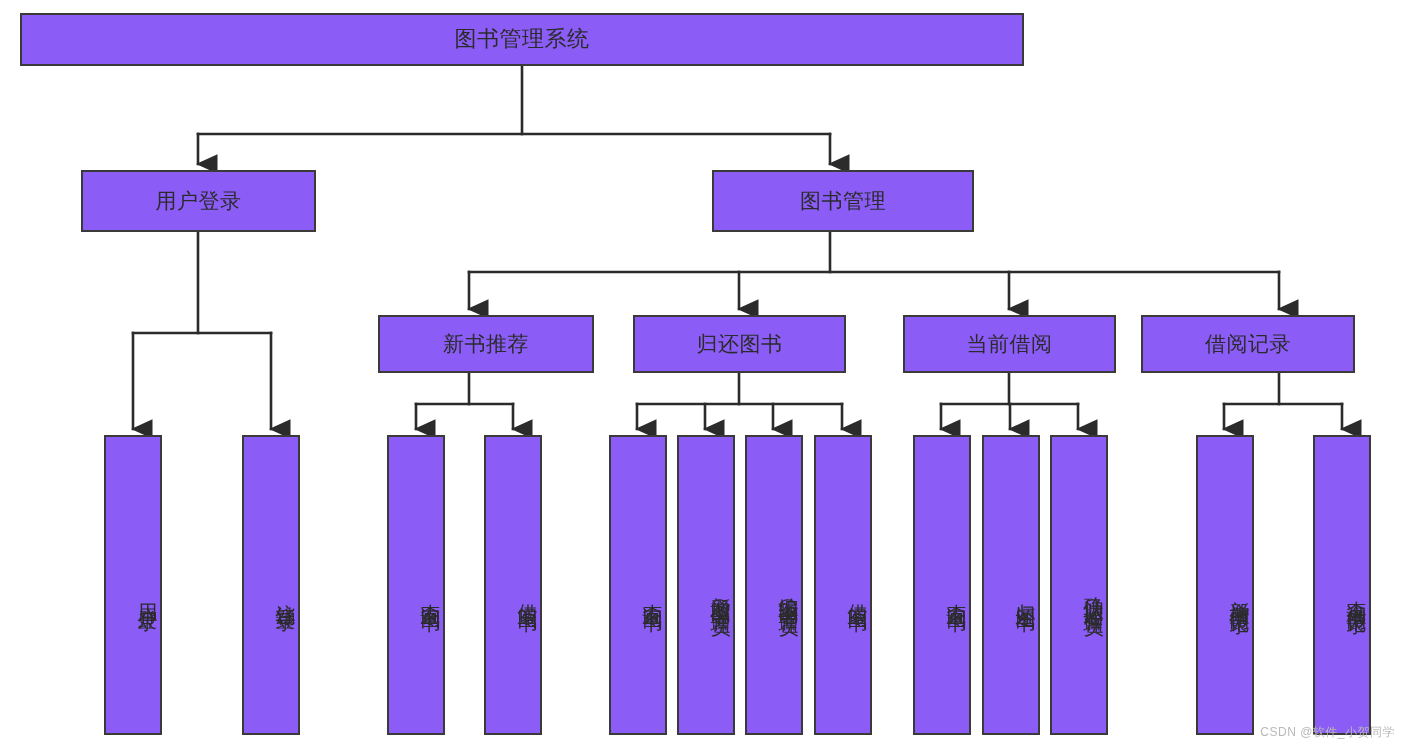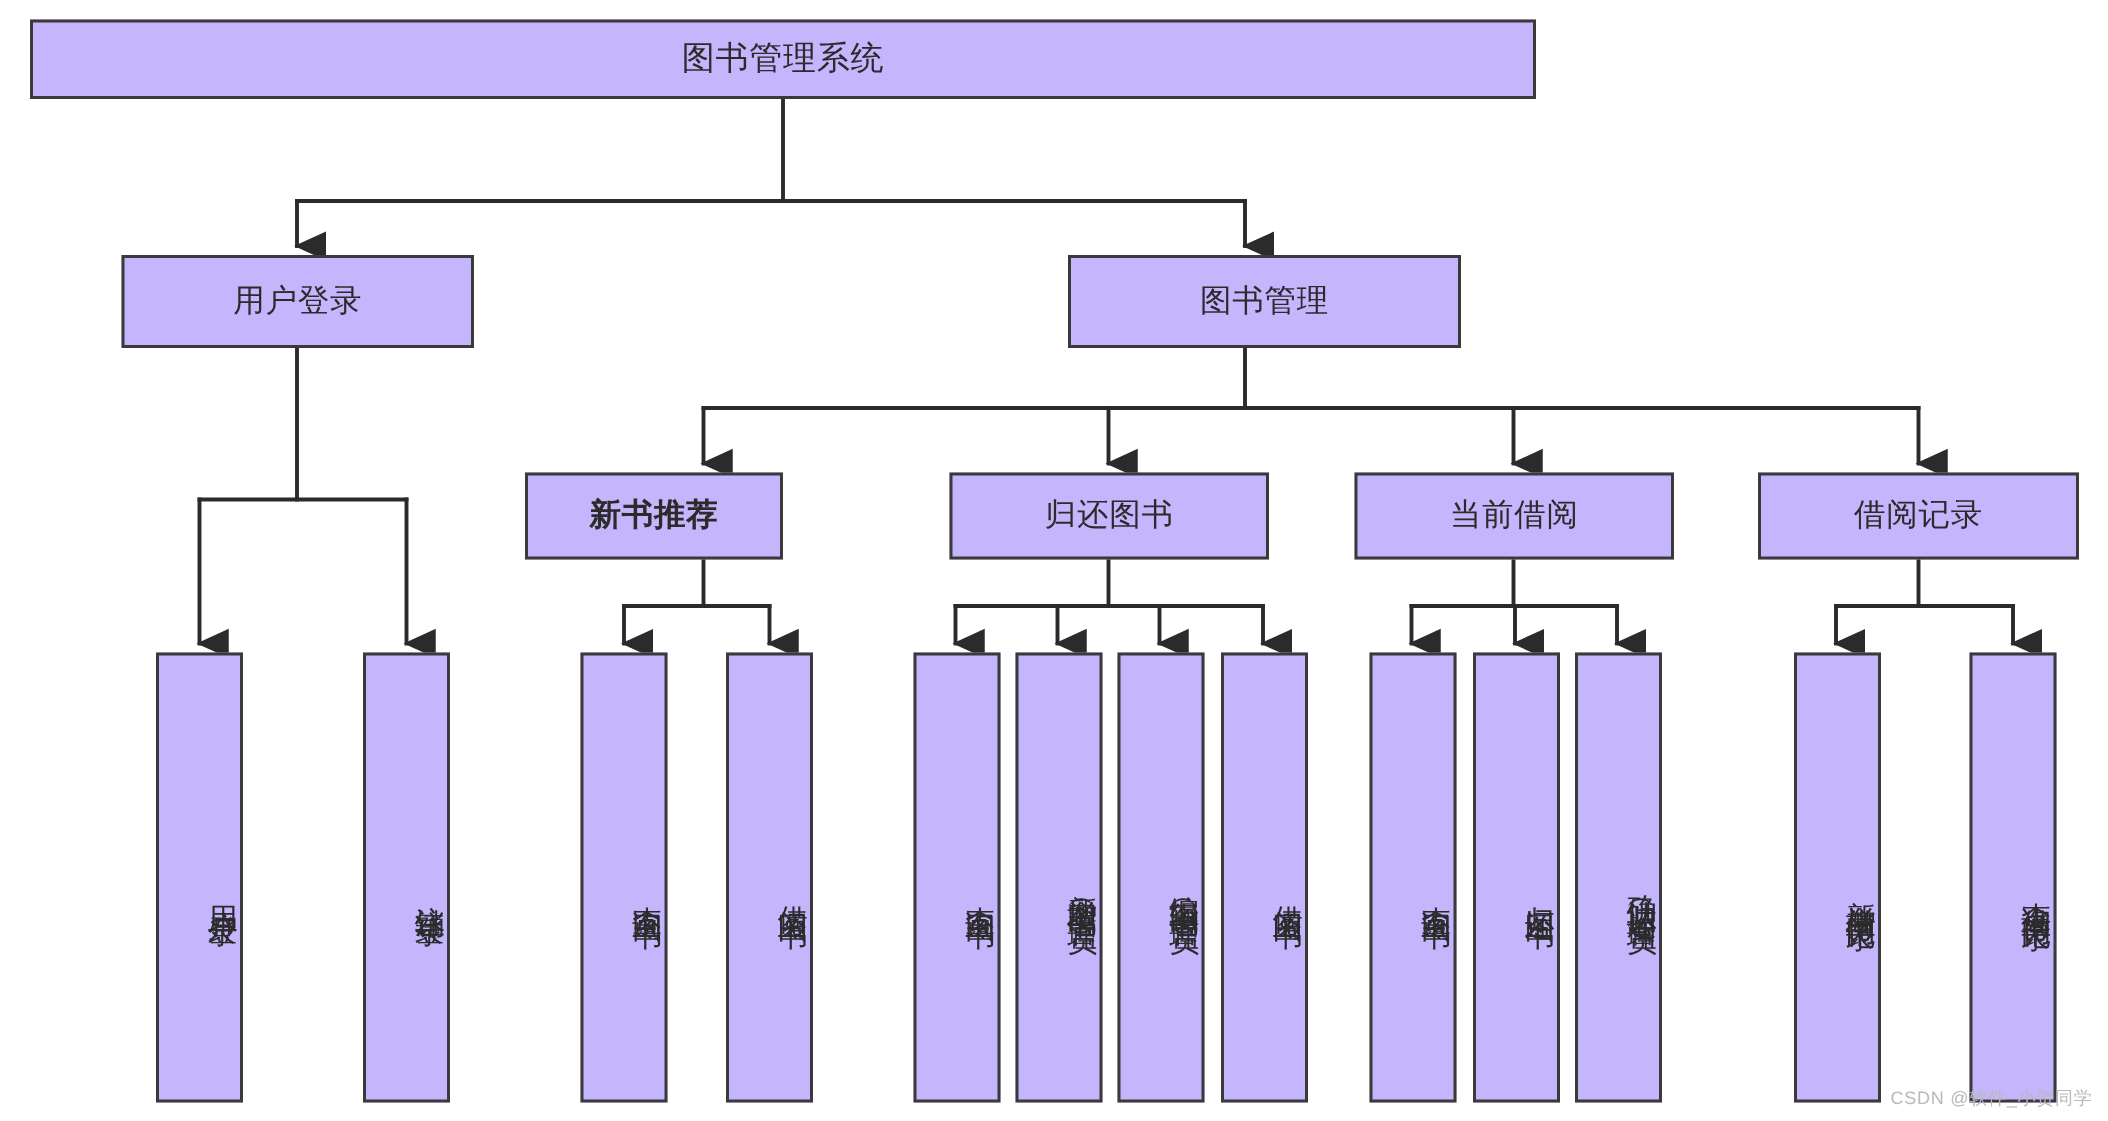--- a/index.html
+++ b/index.html
@@ -15,21 +15,21 @@
     position:absolute;left:0;top:0;width:1405px;height:747px;
   }
   
   #connectors{
     position:absolute;left:0;top:0;width:1405px;height:747px;
     pointer-events:none;
   }
   .node{
     position:absolute;
     box-sizing:border-box;
-    background:#c4b5fd;
+    background:#8b5cf6;
     border:2px solid #3a3a3a;
     display:flex;
     align-items:center;
     justify-content:center;
     color:#2b2b2b;
     line-height:1.22;
   }
   
   .node.horiz{
     font-size:21px;
@@ -115,27 +115,27 @@
       <path d="M 1342 404 L 1342 429" marker-end="url(#arrow)"></path>
     </g>
   </svg>
 
   <div class="node horiz root" style="left:20px;top:13px;width:1004px;height:53px;">图书管理系统</div>
 
   <div class="node horiz" style="left:81px;top:170px;width:235px;height:62px;">用户登录</div>
 
   <div class="node horiz" style="left:712px;top:170px;width:262px;height:62px;">图书管理</div>
 
-  <div class="node horiz" style="left:350px;top:315px;width:172px;height:58px;font-weight:bold;">新书推荐</div>
+  <div class="node horiz" style="left:378px;top:315px;width:216px;height:58px;">新书推荐</div>
 
   <div class="node horiz" style="left:633px;top:315px;width:213px;height:58px;">归还图书</div>
 
   <div class="node horiz" style="left:903px;top:315px;width:213px;height:58px;">当前借阅</div>
 
-  <div class="node horiz" style="left:1172px;top:315px;width:214px;height:58px;">借阅记录</div>
+  <div class="node horiz" style="left:1141px;top:315px;width:214px;height:58px;">借阅记录</div>
 
   <div class="node vert" style="left:104px;top:435px;width:58px;height:300px;">用户登录</div>
 
   <div class="node vert" style="left:242px;top:435px;width:58px;height:300px;">注销登录</div>
 
   <div class="node vert" style="left:387px;top:435px;width:58px;height:300px;">查询图书</div>
 
   <div class="node vert" style="left:484px;top:435px;width:58px;height:300px;">借阅图书</div>
 
   <div class="node vert" style="left:609px;top:435px;width:58px;height:300px;">查询图书</div>

